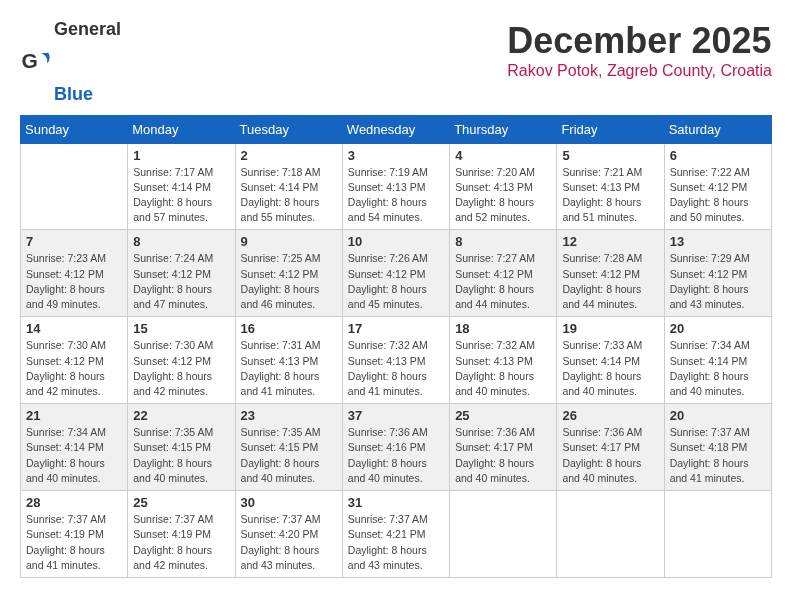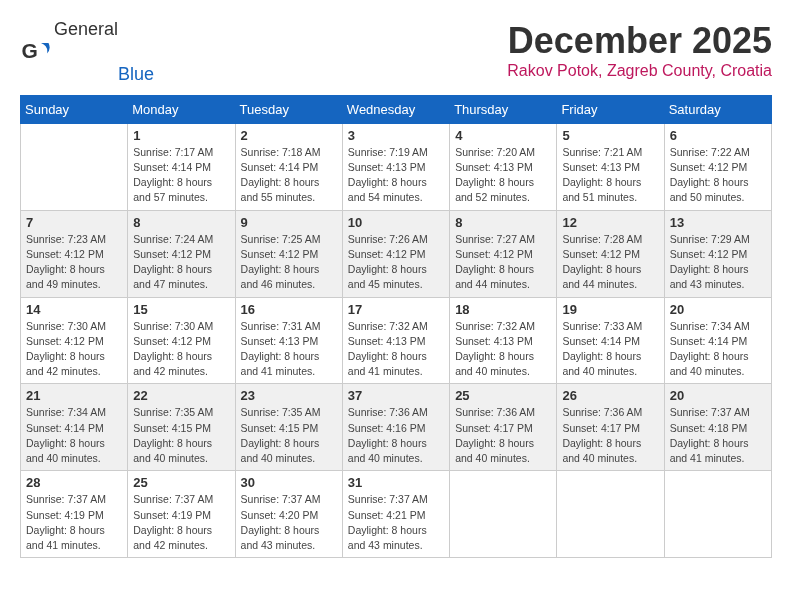--- a/index.html
+++ b/index.html
@@ -15,34 +15,33 @@
       justify-content: space-between;
       align-items: flex-start;
       margin-bottom: 10px;
     }
     .logo {
       display: flex;
       align-items: center;
     }
     .logo-text {
       display: flex;
-      flex-direction: row;
+      flex-direction: column;
       font-size: 18px;
-      font-weight: normal;
+      font-weight: bold;
       line-height: 1.1;
     }
     .logo-general { color: #333; }
     .logo-blue { color: #1565c0; margin-top: 45px; }
     .logo-icon {
       width: 30px;
       height: 30px;
       margin-right: 4px;
     }
     .title-section {
-      text-align: right;
       margin-left: 35px;
     }
     .month-title {
       font-size: 36px;
       font-weight: bold;
       color: #333;
     }
     .location {
       font-size: 16px;
       color: #be185d;

